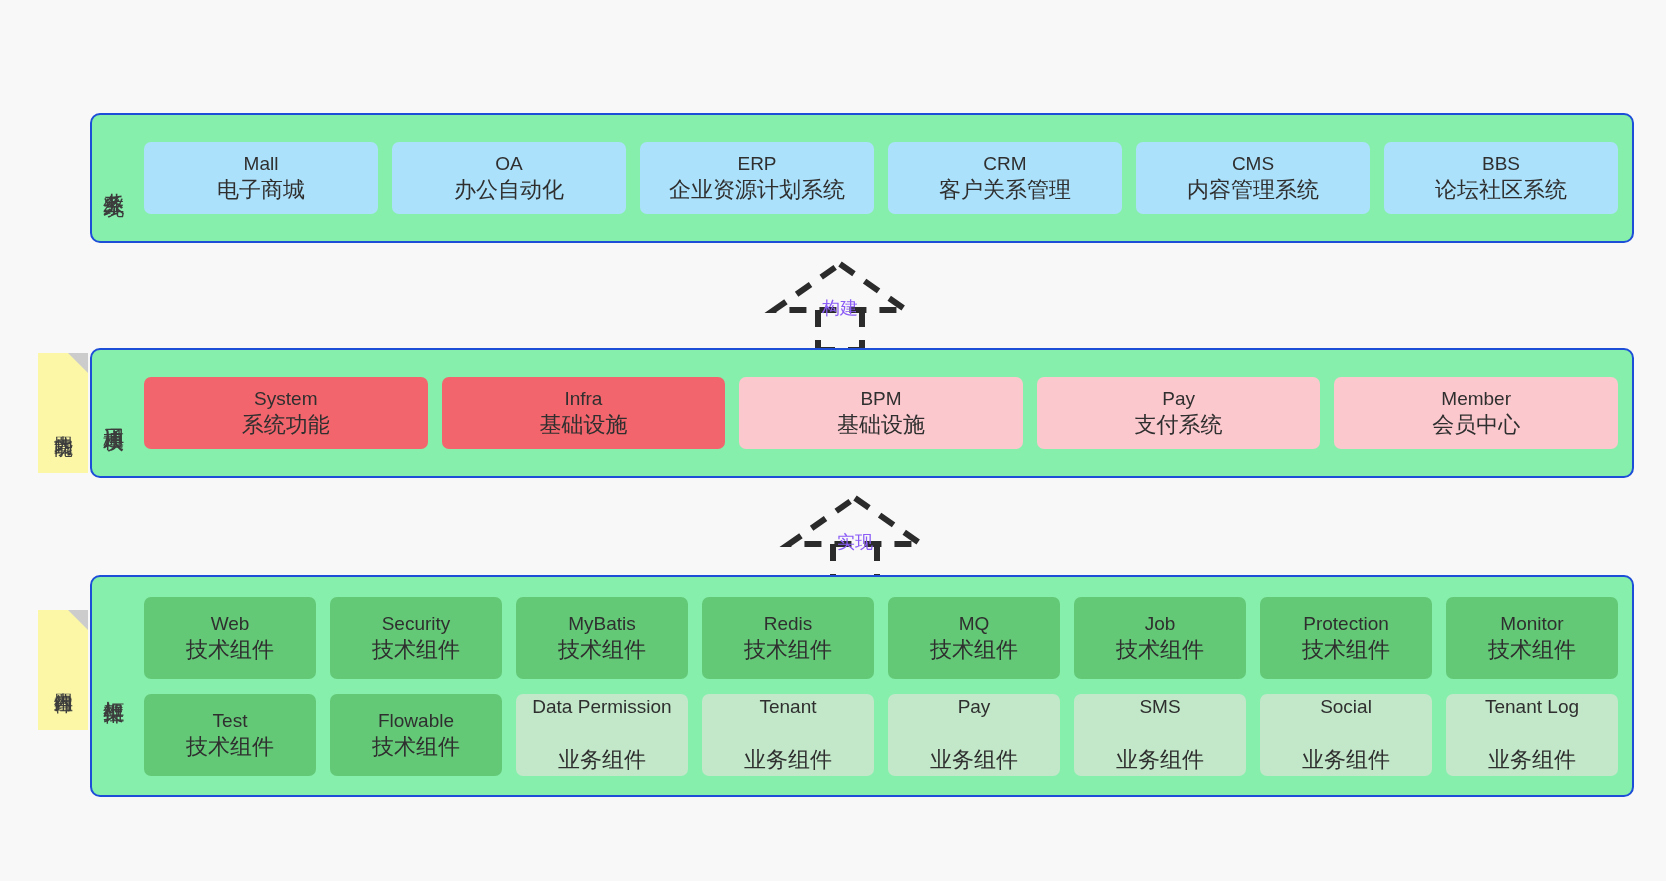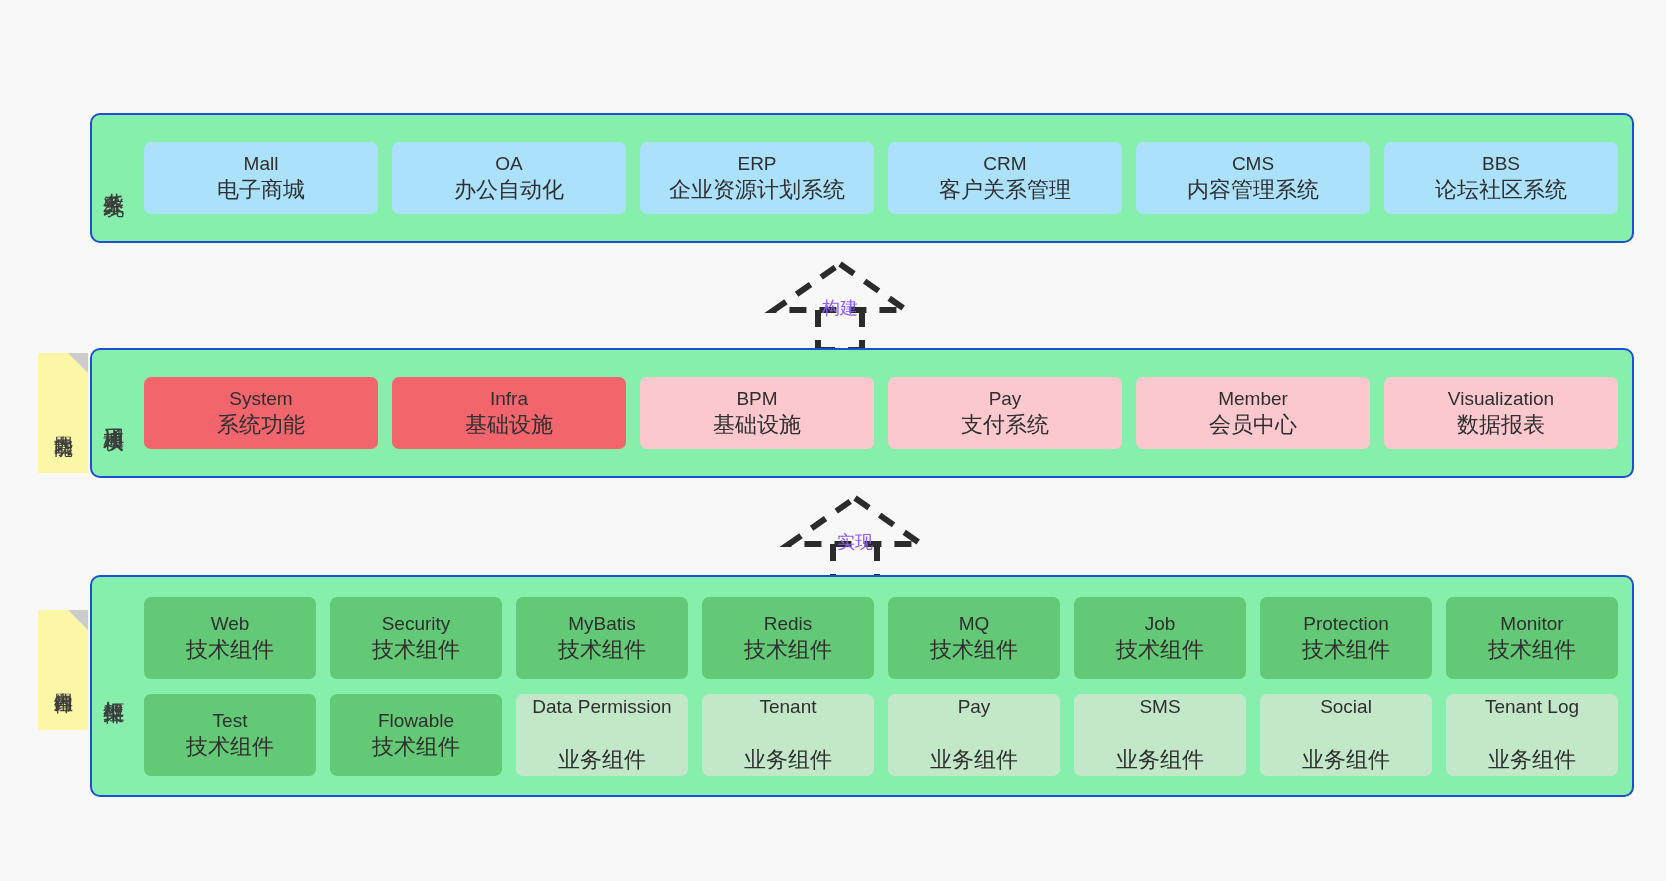--- a/index.html
+++ b/index.html
@@ -219,24 +219,20 @@
           <div class="t2">基础设施</div>
         </div>
         <div class="cell c-pink">
           <div class="t1">Pay</div>
           <div class="t2">支付系统</div>
         </div>
         <div class="cell c-pink">
           <div class="t1">Member</div>
           <div class="t2">会员中心</div>
         </div>
-        <div class="cell c-pink">
-          <div class="t1">Visualization</div>
-          <div class="t2">数据报表</div>
-        </div>
       </div>
     </div>
   </div>
 
   <div class="arrow" id="arrow-implement">
     <svg width="160" height="95" viewBox="0 0 160 95">
       <path d="M80 6 L146 52 L14 52 Z" fill="none" stroke="#2b2b2b" stroke-width="6" stroke-dasharray="17 13" stroke-linejoin="miter"></path>
       <path d="M58 52 L58 94 M102 52 L102 94" fill="none" stroke="#2b2b2b" stroke-width="6" stroke-dasharray="17 13"></path>
       <path d="M58 92 L102 92" fill="none" stroke="#2b2b2b" stroke-width="6" stroke-dasharray="17 13"></path>
     </svg>

